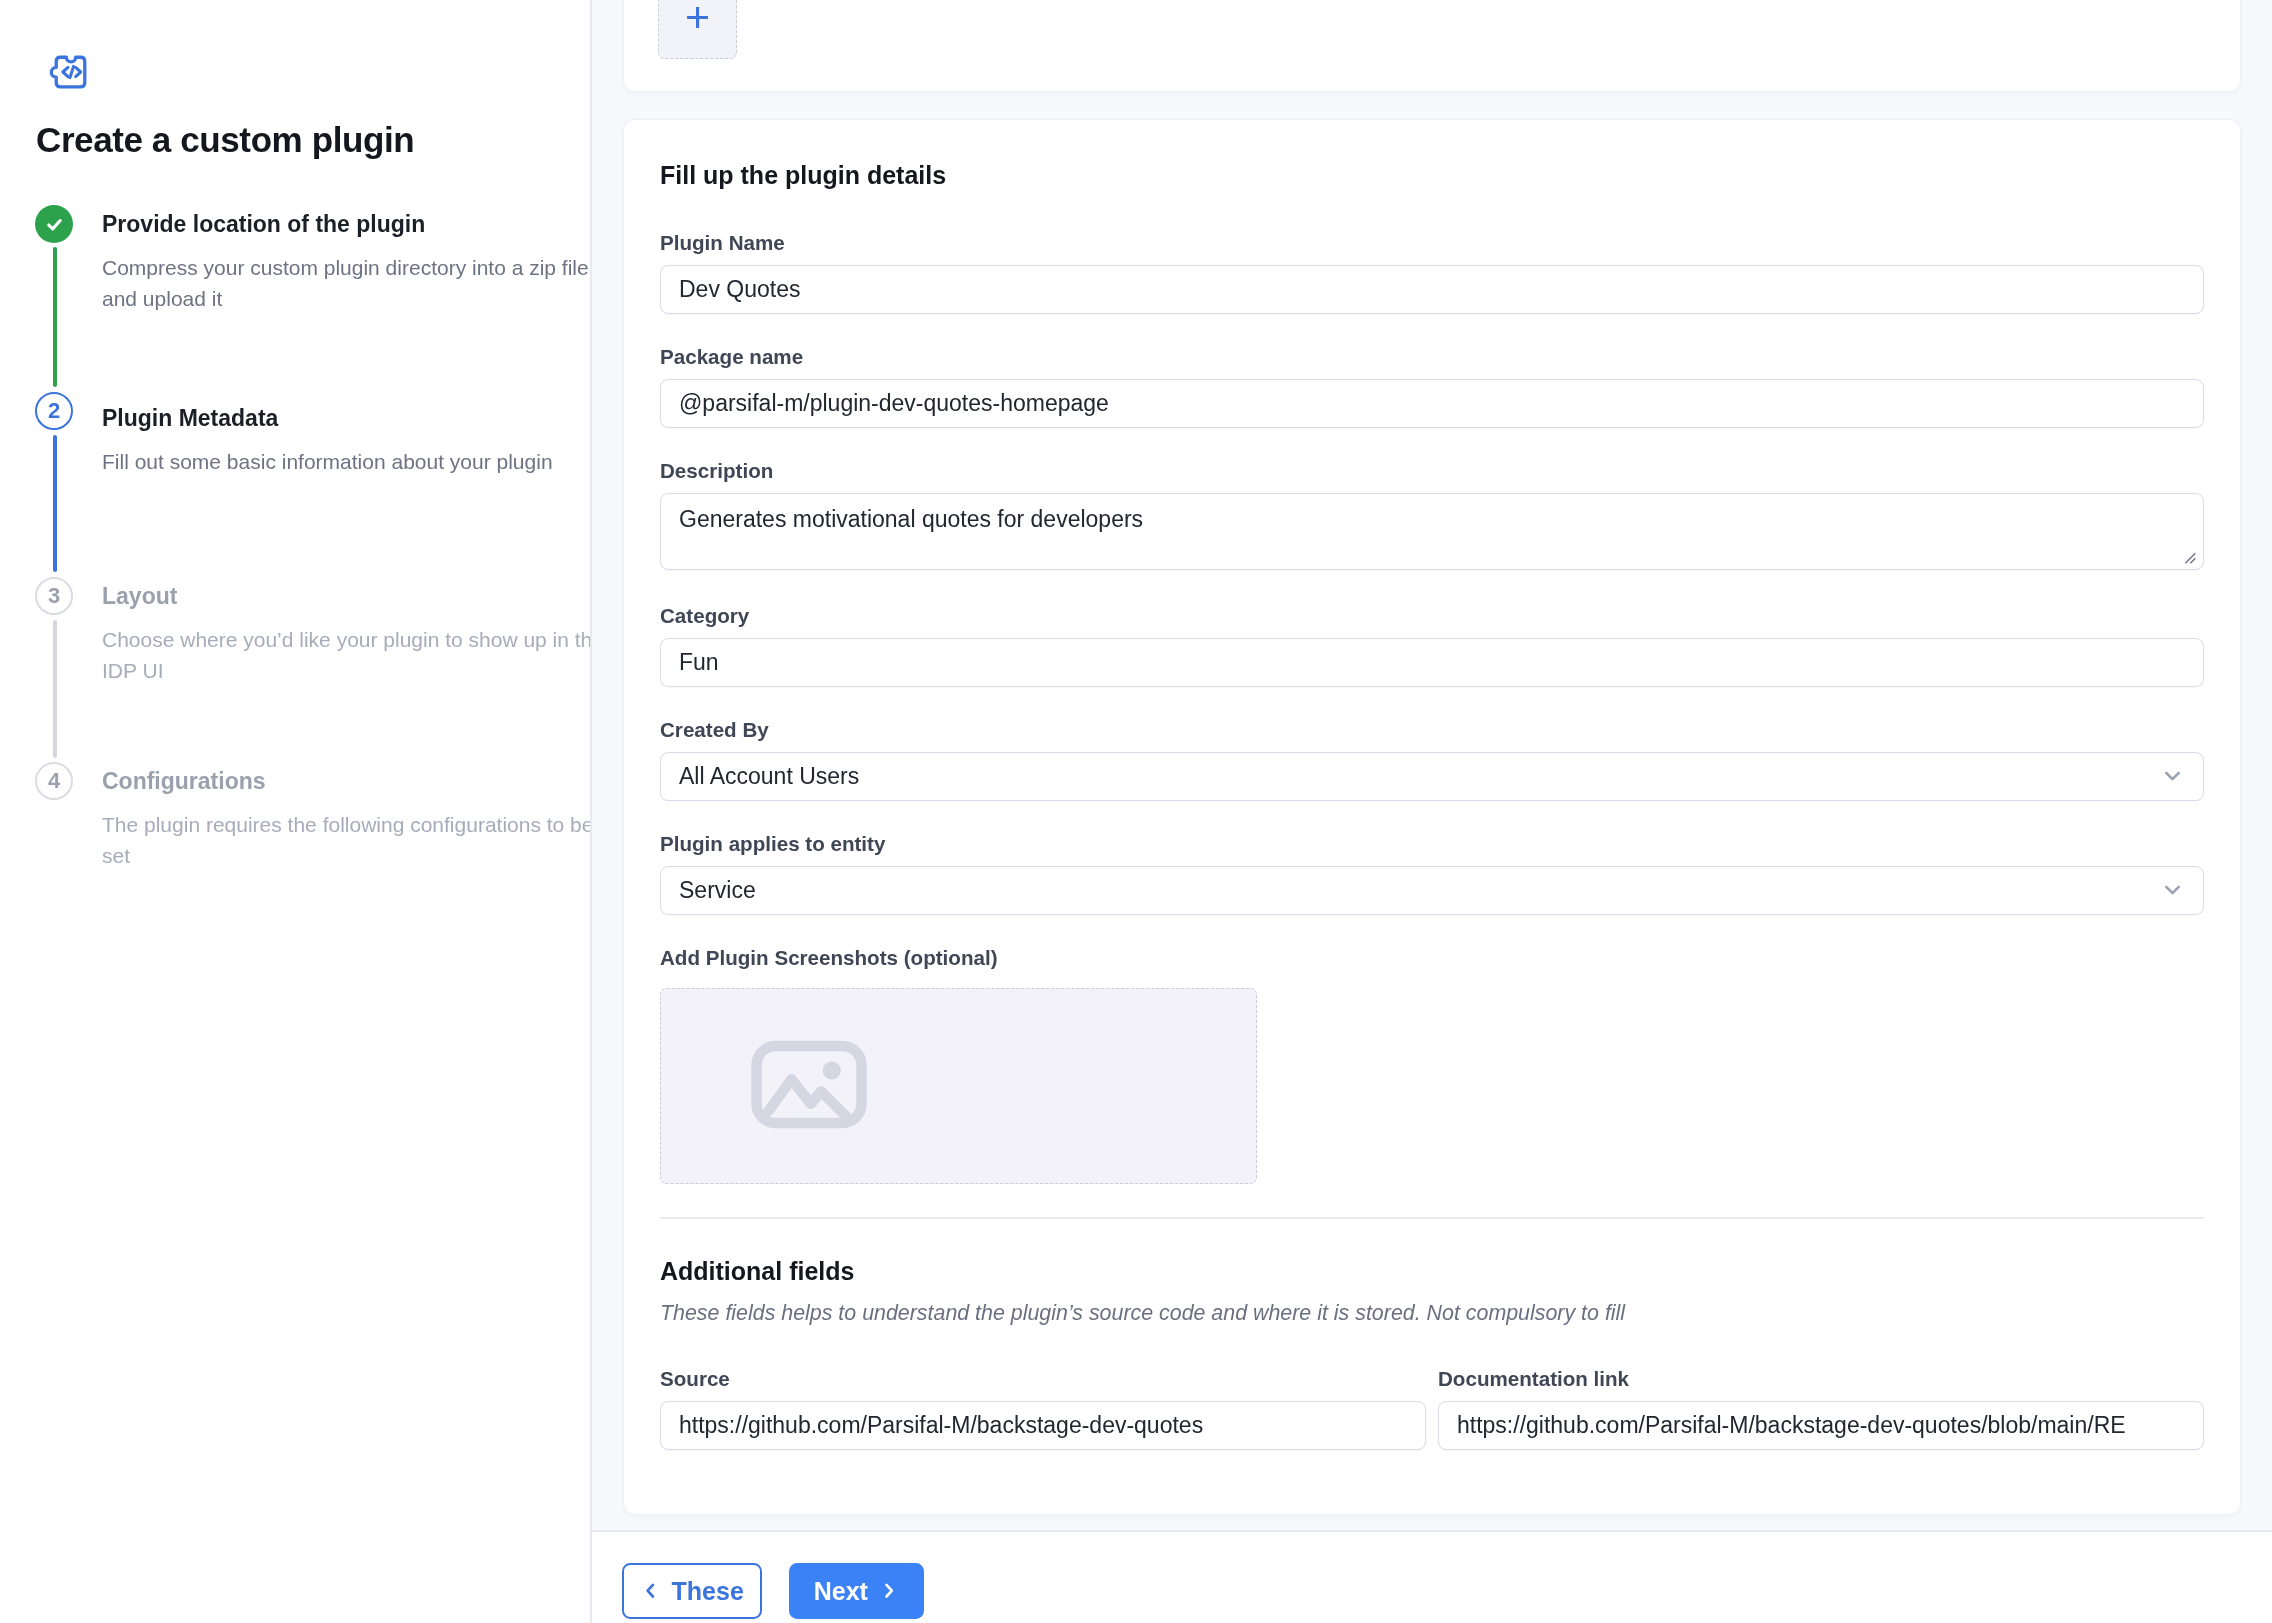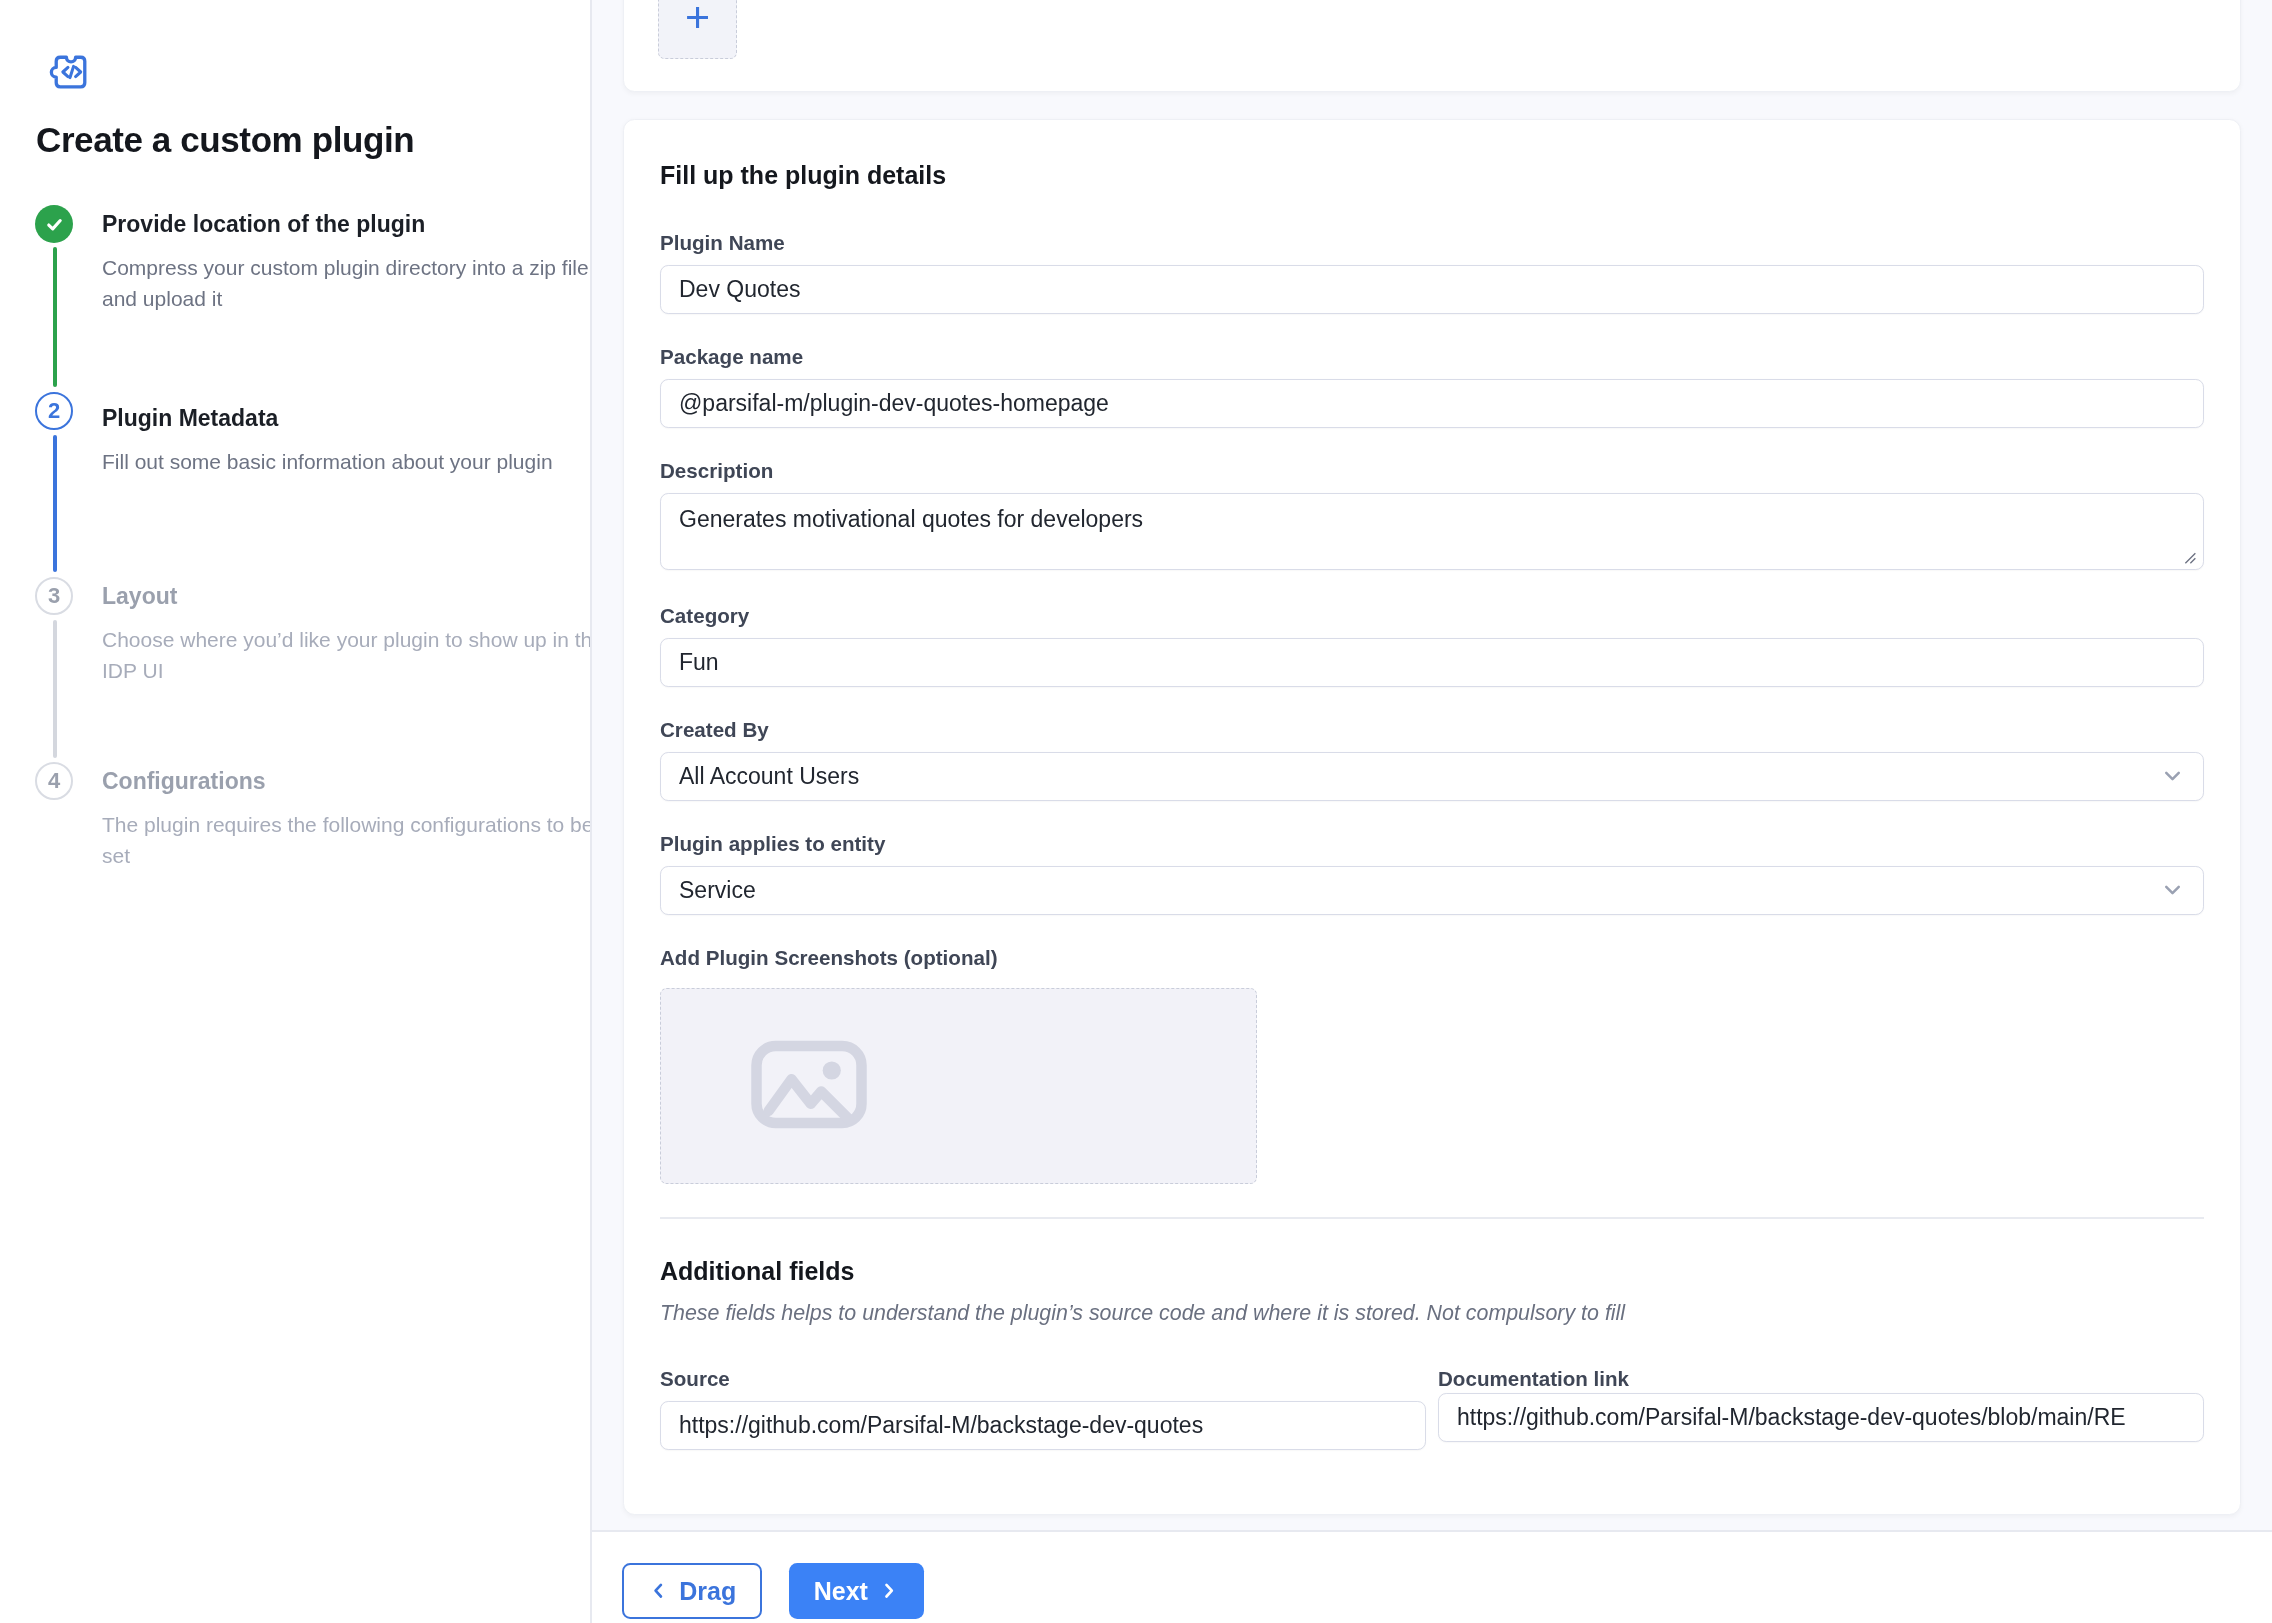--- a/index.html
+++ b/index.html
@@ -209,33 +209,33 @@
 
     <h3 class="sub-heading">Additional fields</h3>
     <p class="sub-text">These fields helps to understand the plugin’s source code and where it is stored. Not compulsory to fill</p>
 
     <div class="two-col">
       <div>
         <label class="field-label" style="margin-bottom:10px;">Source</label>
         <input class="text-input" type="text" value="https://github.com/Parsifal-M/backstage-dev-quotes" style="">
       </div>
       <div>
-        <label class="field-label" style="margin-bottom:2px;">Documentation link</label>
+        <label class="field-label" style="margin-bottom:10px;">Documentation link</label>
         <input class="text-input" type="text" value="https://github.com/Parsifal-M/backstage-dev-quotes/blob/main/RE" style="">
       </div>
     </div>
   </section>
 
   <div class="bottom-divider"></div>
 
   <button class="btn btn-back">
     <svg width="21.4" height="21.4" viewBox="0 0 24 24" fill="none">
       <polyline points="14.5,5.5 8.5,12 14.5,18.5" stroke="#3b74dc" stroke-width="3" stroke-linecap="round" stroke-linejoin="round"></polyline>
     </svg>
-    <span>Drag</span>
+    <span>These</span>
   </button>
   <button class="btn btn-next">
     <span>Next</span>
     <svg width="21.4" height="21.4" viewBox="0 0 24 24" fill="none">
       <polyline points="9.5,5.5 15.5,12 9.5,18.5" stroke="#ffffff" stroke-width="3" stroke-linecap="round" stroke-linejoin="round"></polyline>
     </svg>
   </button>
 
 </div>
 

